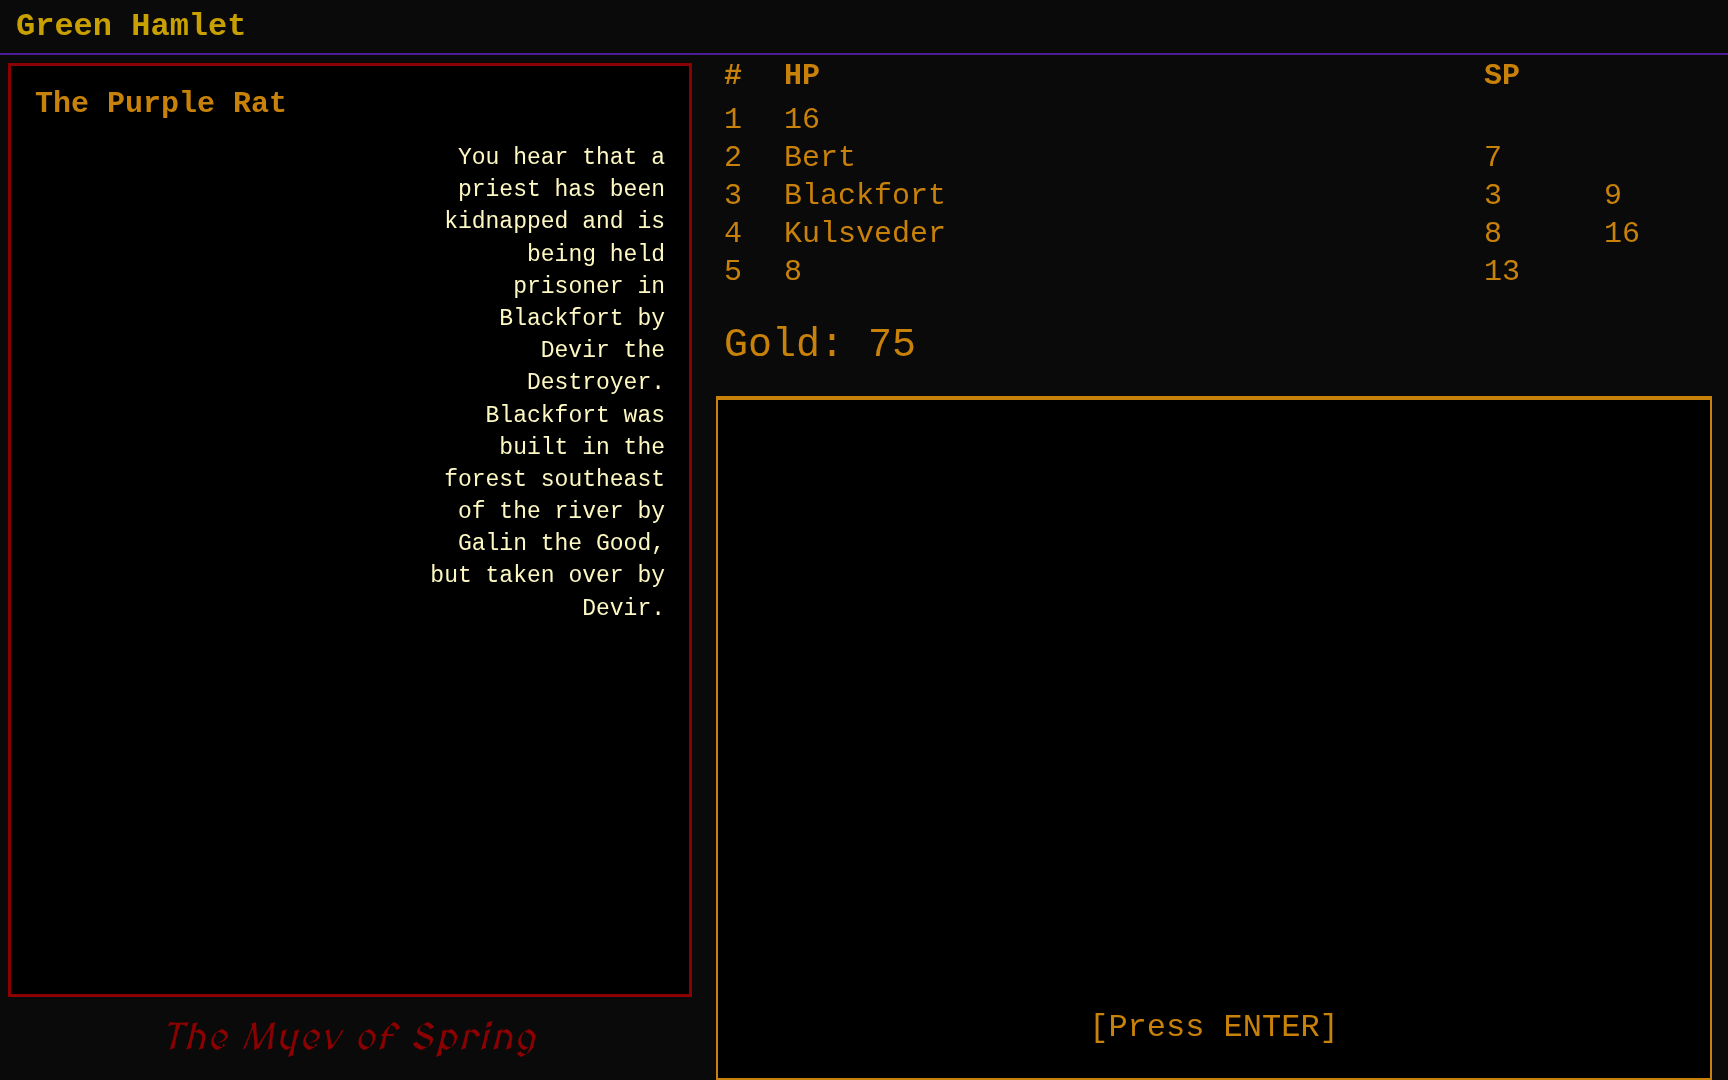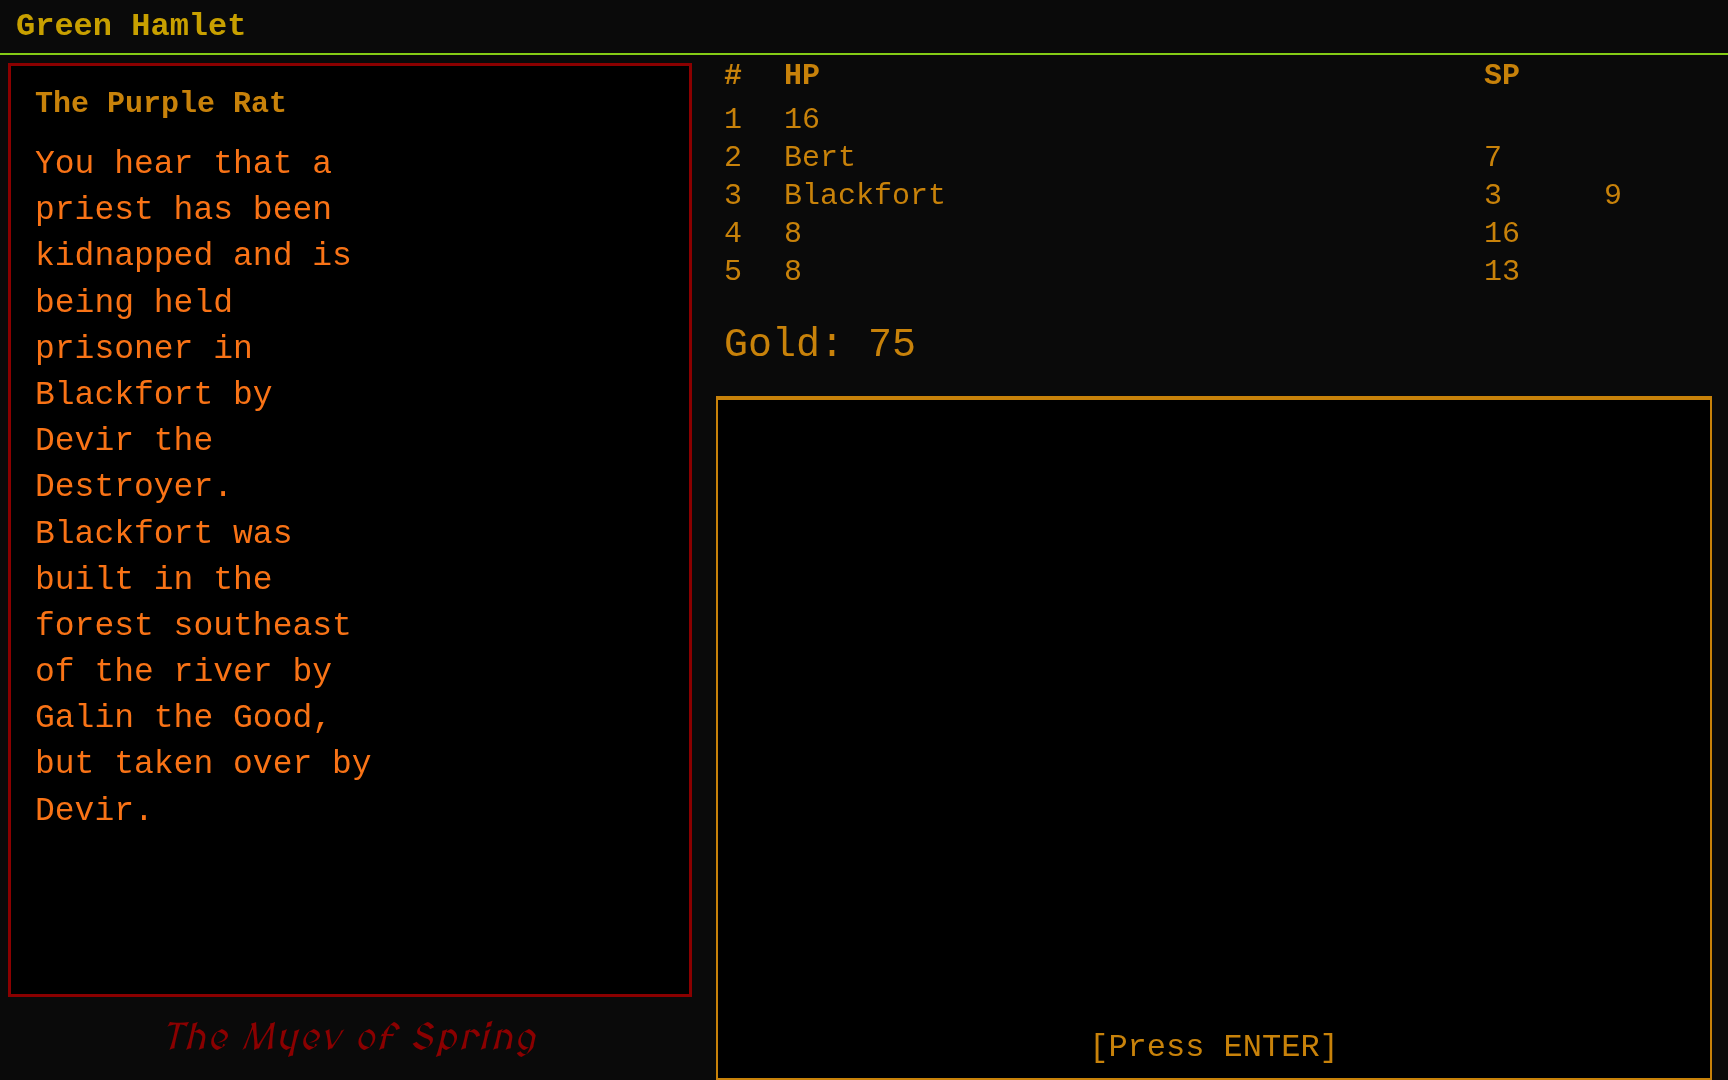--- a/index.html
+++ b/index.html
@@ -25,21 +25,21 @@
       display: flex;
       flex-direction: column;
       position: relative;
     }
 
     
     .top-bar {
       display: flex;
       width: 100%;
       padding: 8px 16px;
-      border-bottom: 2px solid #84cc16;
+      border-bottom: 2px solid #4c1d95;
     }
 
     .location-title {
       color: #c8a000;
       font-size: 32px;
       font-weight: bold;
       font-family: 'Courier New', Courier, monospace;
     }
 
     
@@ -68,25 +68,26 @@
     .location-name {
       color: #c8820a;
       font-size: 30px;
       font-weight: bold;
       font-family: 'Courier New', Courier, monospace;
       margin-bottom: 20px;
       line-height: 1.2;
     }
 
     .story-text {
-      color: #f97316;
-      font-size: 33px;
+      color: #fef9c3;
+      font-size: 23px;
       font-family: 'Courier New', Courier, monospace;
       line-height: 1.4;
       white-space: pre-wrap;
+      text-align: right;
     }
 
     .game-title {
       color: #8B0000;
       font-size: 38px;
       font-family: 'MedievalSharp', 'Palatino Linotype', Georgia, serif;
       font-style: italic;
       font-weight: bold;
       text-align: center;
       padding: 12px 0;
@@ -213,35 +214,36 @@
             <span class="char-cell"></span>
           </div>
           <div class="char-row">
             <span class="char-cell">3</span>
             <span class="char-cell">Blackfort</span>
             <span class="char-cell">3</span>
             <span class="char-cell">9</span>
           </div>
           <div class="char-row">
             <span class="char-cell">4</span>
+            <span class="char-cell">Kulsveder</span>
             <span class="char-cell">8</span>
             <span class="char-cell">16</span>
           </div>
           <div class="char-row">
             <span class="char-cell">5</span>
             <span class="char-cell">8</span>
             <span class="char-cell">13</span>
           </div>
         </div>
 
       <div class="resources">
         <div class="resource-text">Gold: 75</div>
       </div>
 
       <div class="map-box">
-        <div class="press-enter" style="height:100%; display:flex; align-items:flex-end; justify-content:center; padding-bottom: 12px;">
+        <div class="press-enter" style="height:100%; display:flex; align-items:flex-end; justify-content:center; padding-bottom: 32px;">
           <span class="press-enter-text">[Press ENTER]</span>
         </div>
       </div>
 
     </div>
   </div>
 </div>
 
 </body></html>

